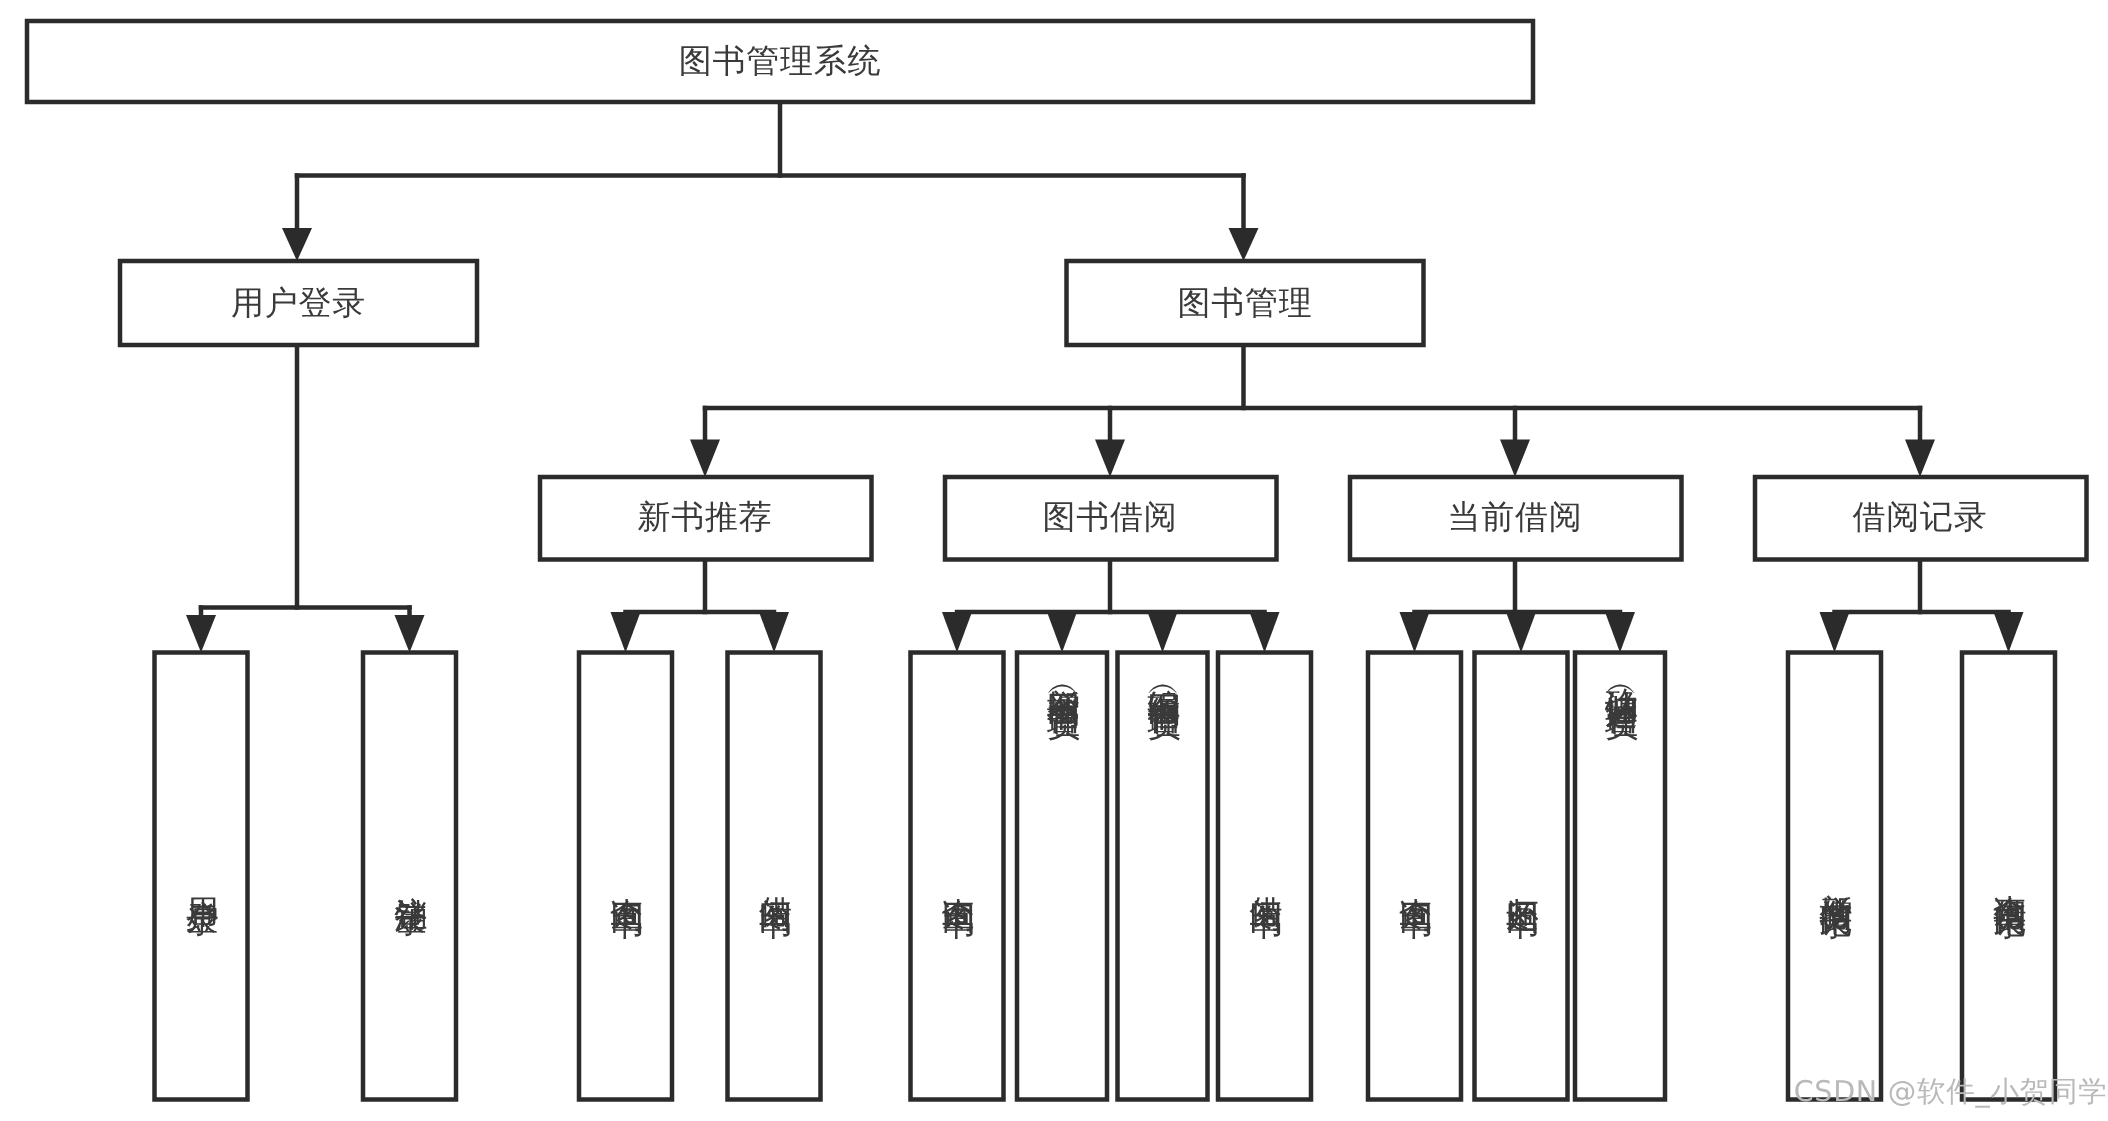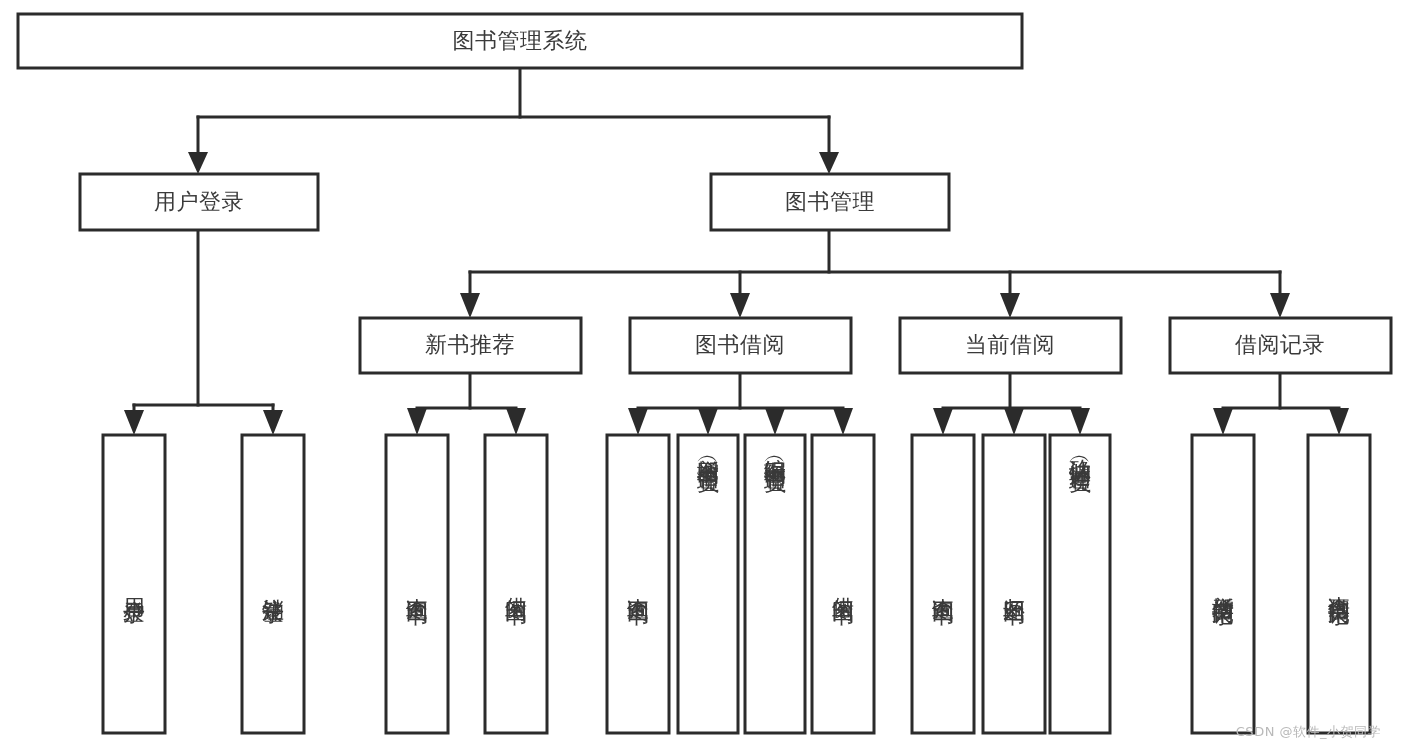--- a/index.html
+++ b/index.html
@@ -62,24 +62,24 @@
   }
   .leaf-label-holder {
     position: absolute;
     display: flex;
     align-items: center;
     justify-content: center;
     pointer-events: none;
   }
   #watermark {
     position: absolute;
-    right: 24px;
+    right: 0;
     bottom: 6px;
     font-family: "DejaVu Sans", "Liberation Sans", sans-serif;
-    font-size: 13px;
+    font-size: 19px;
     color: #b9b9b9;
     white-space: nowrap;
     letter-spacing: 0.5px;
   }
 </style>
 </head>
 <body>
 
 <div id="diagram-root">
 

